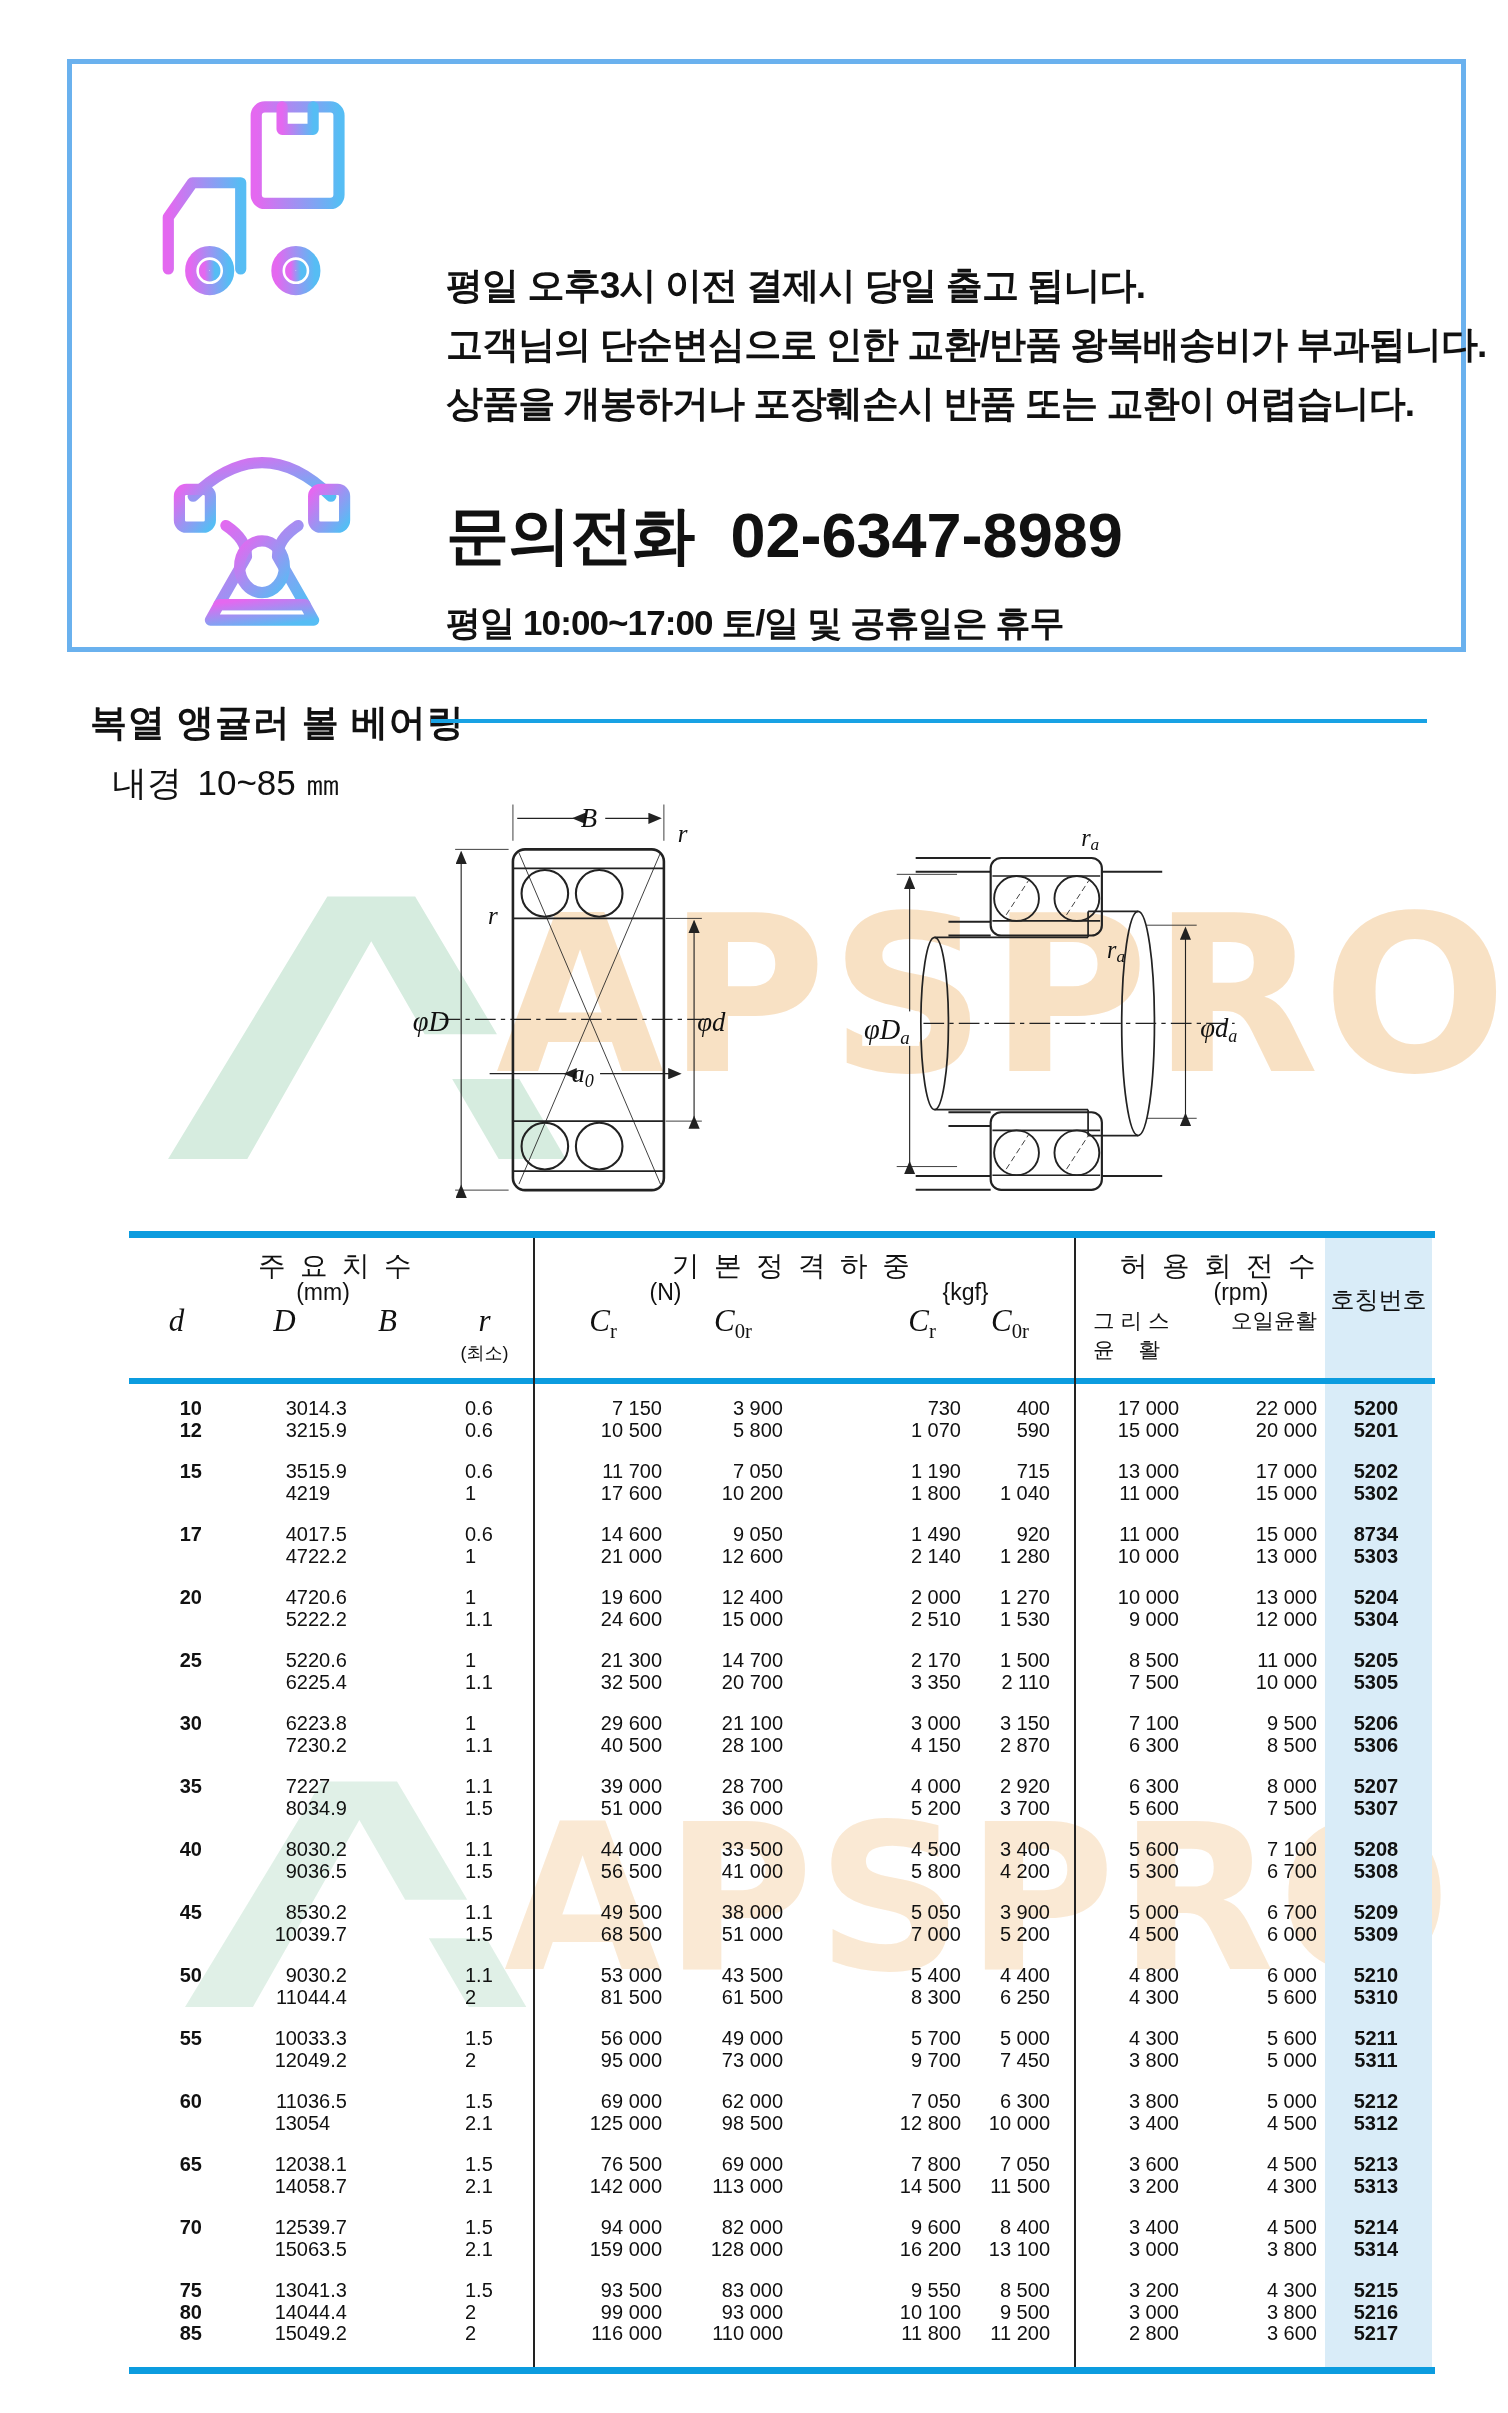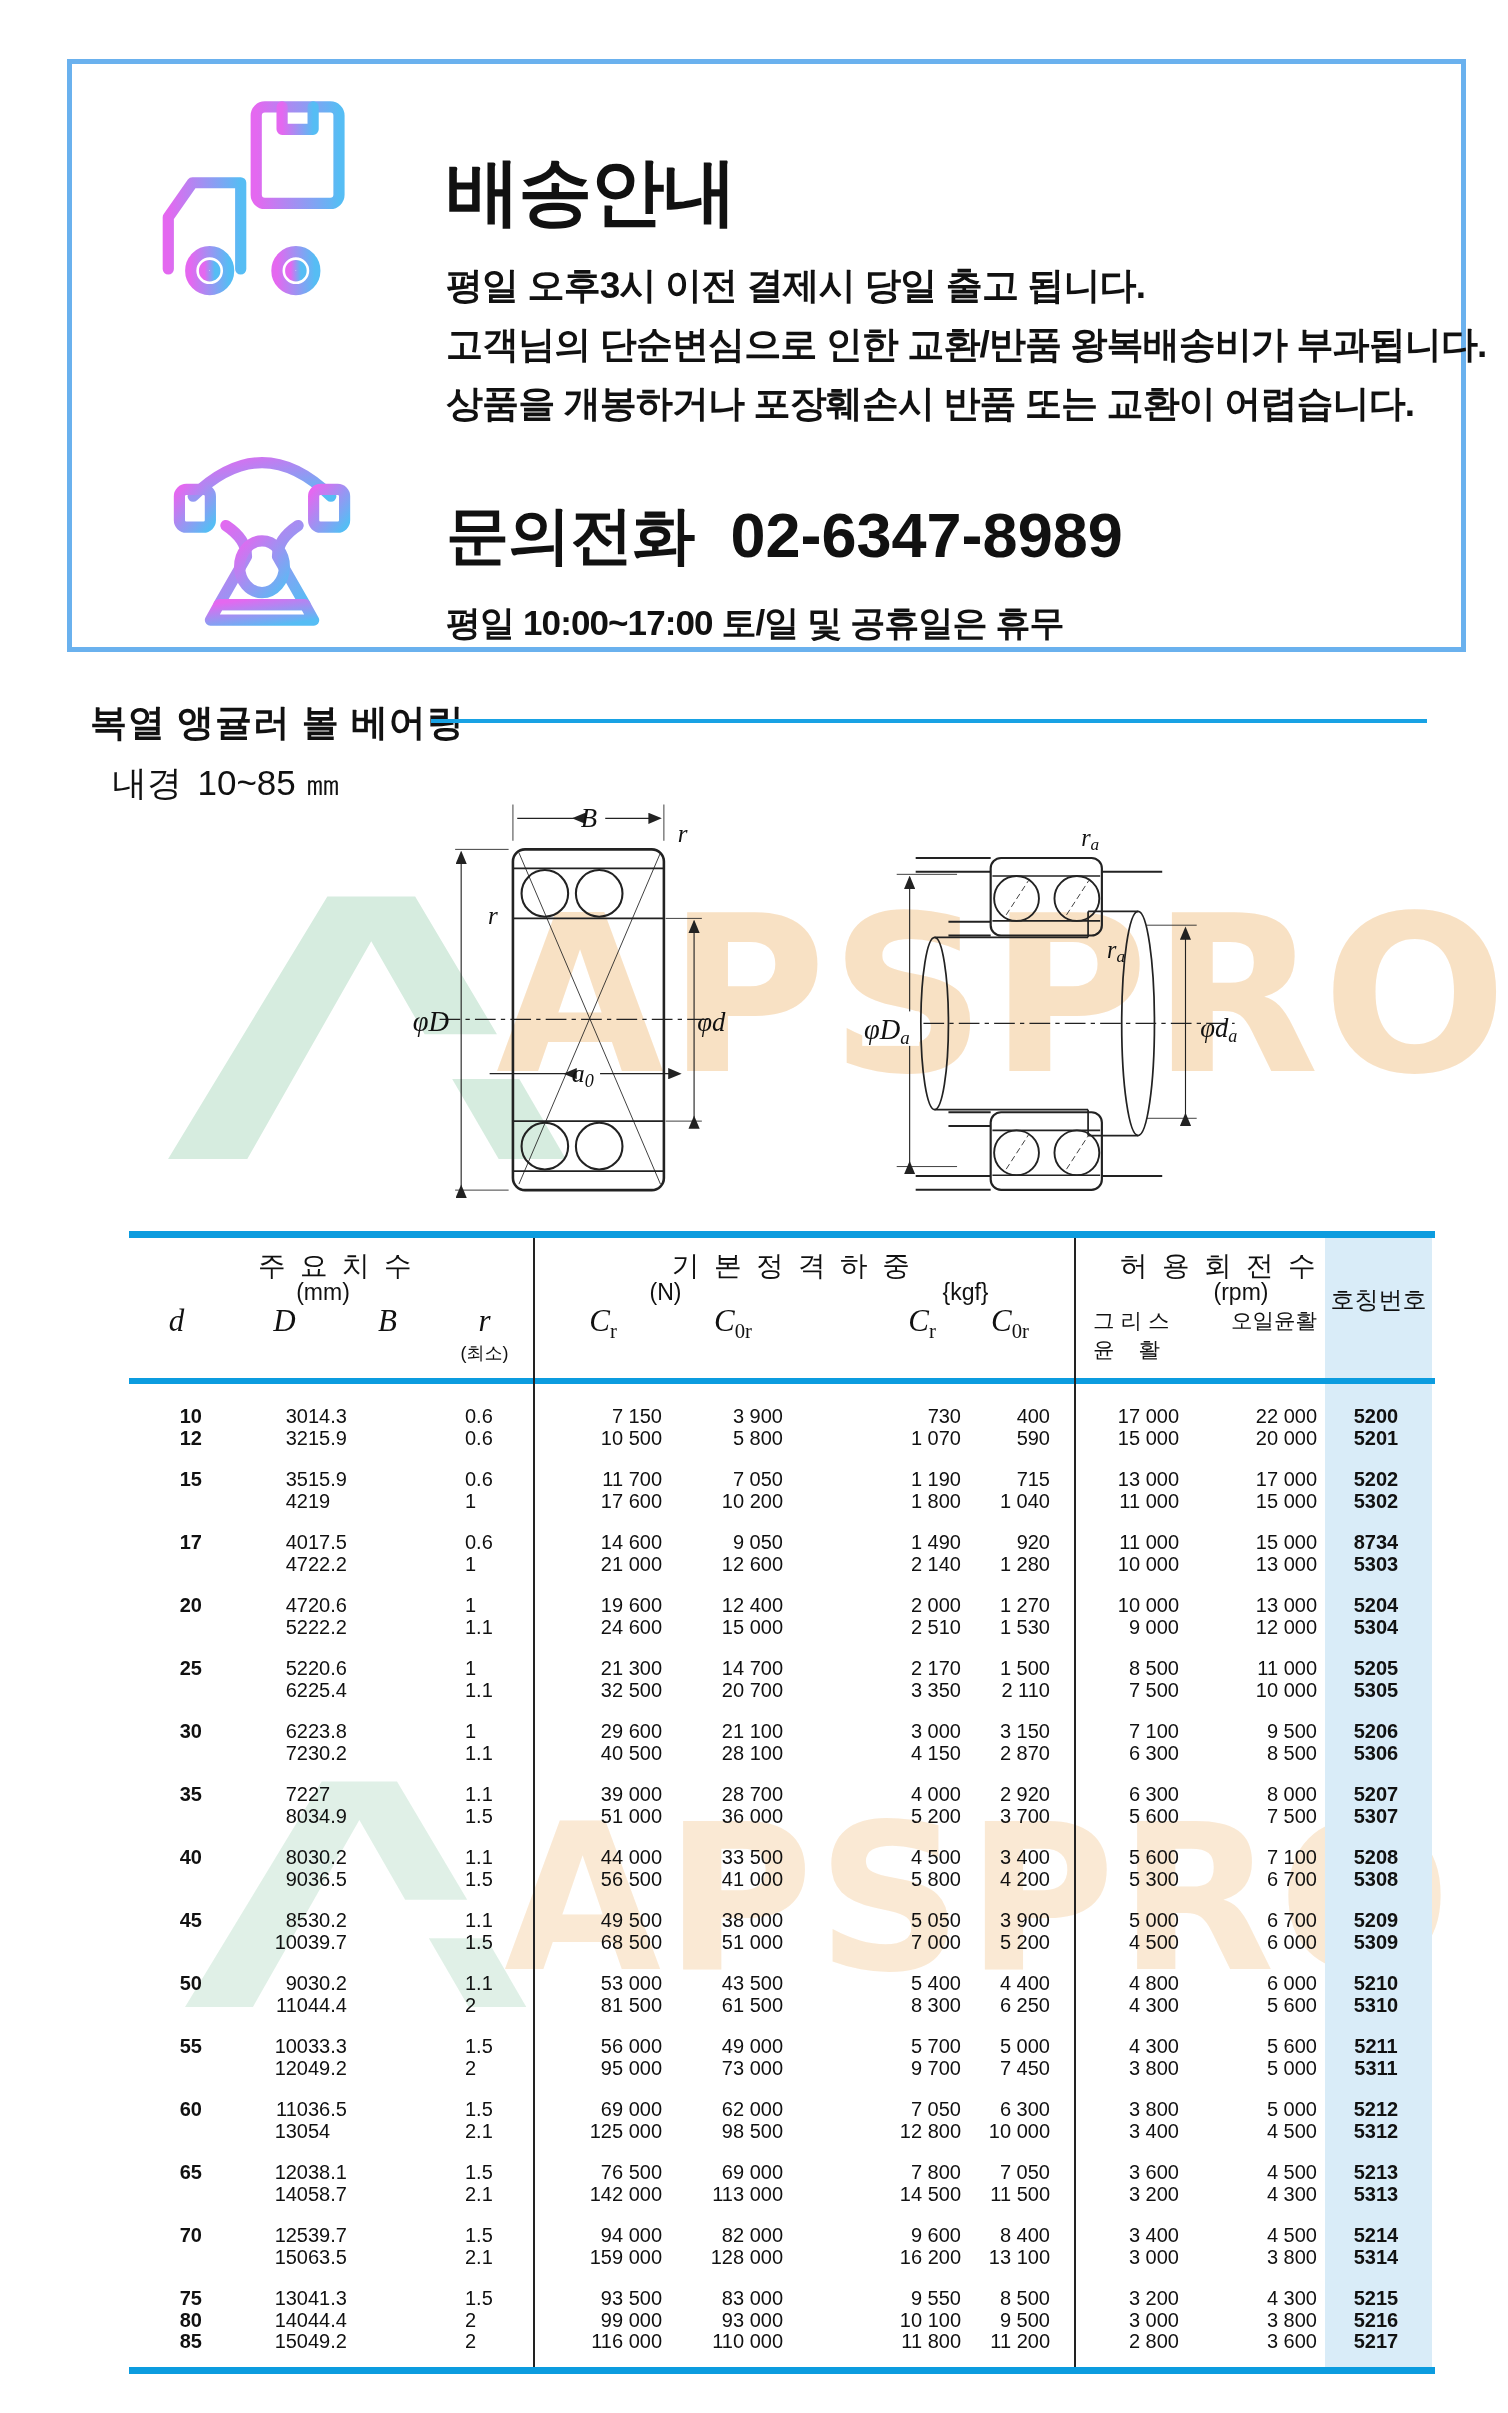--- a/index.html
+++ b/index.html
@@ -42,21 +42,21 @@
   .vdiv{top:6.9px;width:1.7px;height:1129px;background:#222;z-index:1;}
   #vdiv1{left:404px;} #vdiv2{left:945px;}
   .hcell{position:absolute;text-align:center;z-index:2;color:#111;}
   .htitle{font-size:27.6px;letter-spacing:3.4px;white-space:nowrap;}
   .hunit{font-size:23px;}
   .hsym{font-family:"Liberation Serif",serif;font-style:italic;font-size:31px;}
   .hsym sub{font-size:20.7px;font-style:normal;font-family:"Liberation Serif",serif;}
   .hkr{font-size:21.5px;white-space:pre;text-align:left;line-height:29px;}
   #tbody{position:absolute;left:0;top:155px;width:1306px;z-index:2;}
   .tgroup{margin-top:20px;}
-  .tgroup:first-child{margin-top:20px;}
+  .tgroup:first-child{margin-top:12px;}
   .trow{display:grid;grid-template-columns:73px 106px 112px 114px 128px 121px 178px 89px 129px 138px 118px;
         height:21.5px;line-height:21.5px;white-space:nowrap;}
   .tcell{overflow:visible;}
   .c-d{text-align:right;font-weight:bold;}
   .c-D{text-align:right;}
   .c-B{text-align:left;}
   .c-r{text-align:left;padding-left:45px;}
   .c-crn,.c-c0rn,.c-crk,.c-c0rk,.c-grease,.c-oil{text-align:right;}
   .c-no{text-align:center;font-weight:bold;}
 </style>
@@ -78,21 +78,20 @@
         <rect x="122" y="8" width="96" height="112" rx="10"></rect>
         <path d="M152 8 v26 h36 v-26"></path>
         <path d="M20 196 V136 L48 96 H104 V196"></path>
         <path d="M16 196 H224"></path>
         <circle cx="68" cy="198" r="22" fill="#fff"></circle>
         <circle cx="168" cy="198" r="22" fill="#fff"></circle>
         <circle cx="68" cy="198" r="6"></circle>
         <circle cx="168" cy="198" r="6"></circle>
       </g>
     </svg>
-    <div class="abs" id="banner-title">배송안내</div>
     <div class="abs banner-line" id="bline1">평일 오후3시 이전 결제시 당일 출고 됩니다.</div>
     <div class="abs banner-line" id="bline2">고객님의 단순변심으로 인한 교환/반품 왕복배송비가 부과됩니다.</div>
     <div class="abs banner-line" id="bline3">상품을 개봉하거나 포장훼손시 반품 또는 교환이 어렵습니다.</div>
 
     <svg class="gicon" style="left:95px;top:372px" width="190" height="191" viewBox="0 0 220 222">
       <defs>
         <linearGradient id="g2" x1="0" y1="0" x2="1" y2="1">
           <stop offset="0" stop-color="#e468f0"></stop>
             <stop offset="1" stop-color="#56bdf4"></stop>
         </linearGradient>

